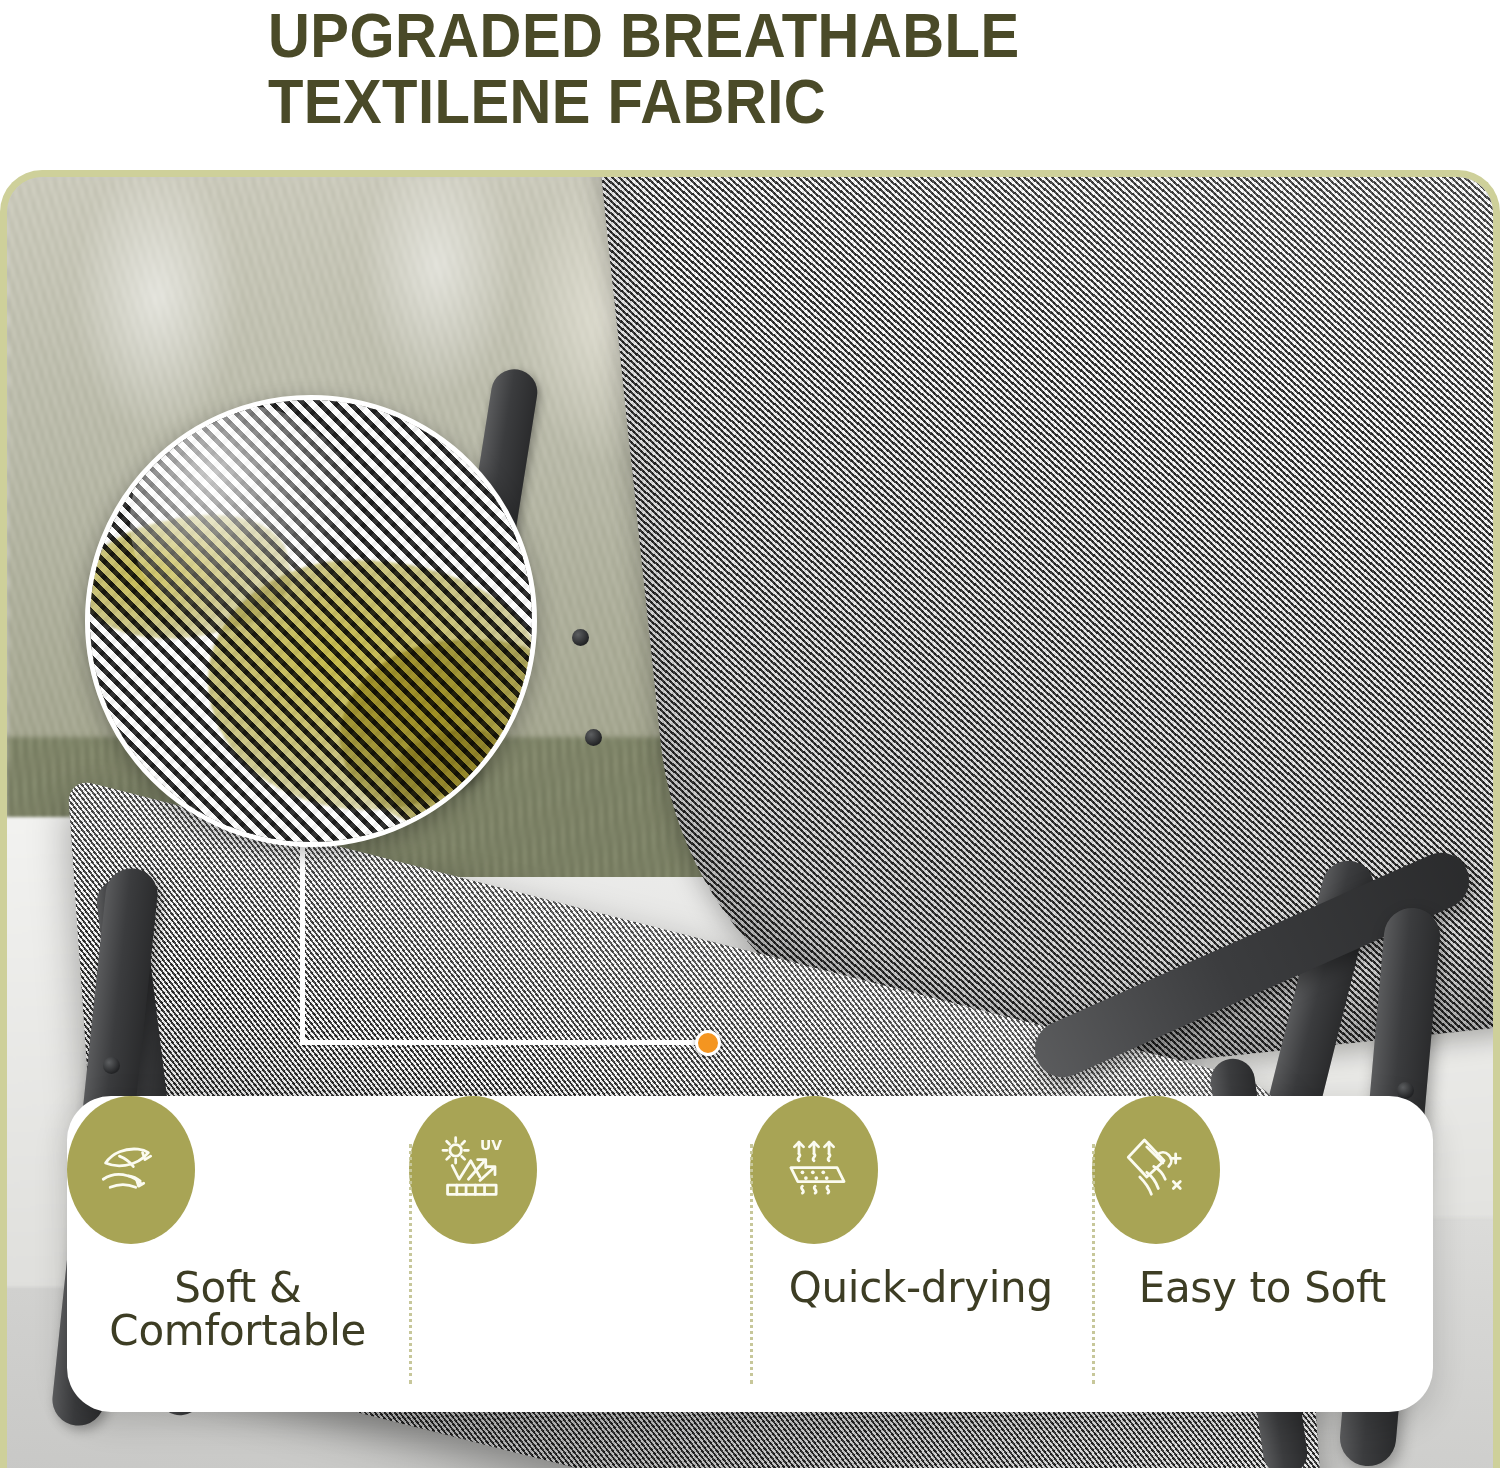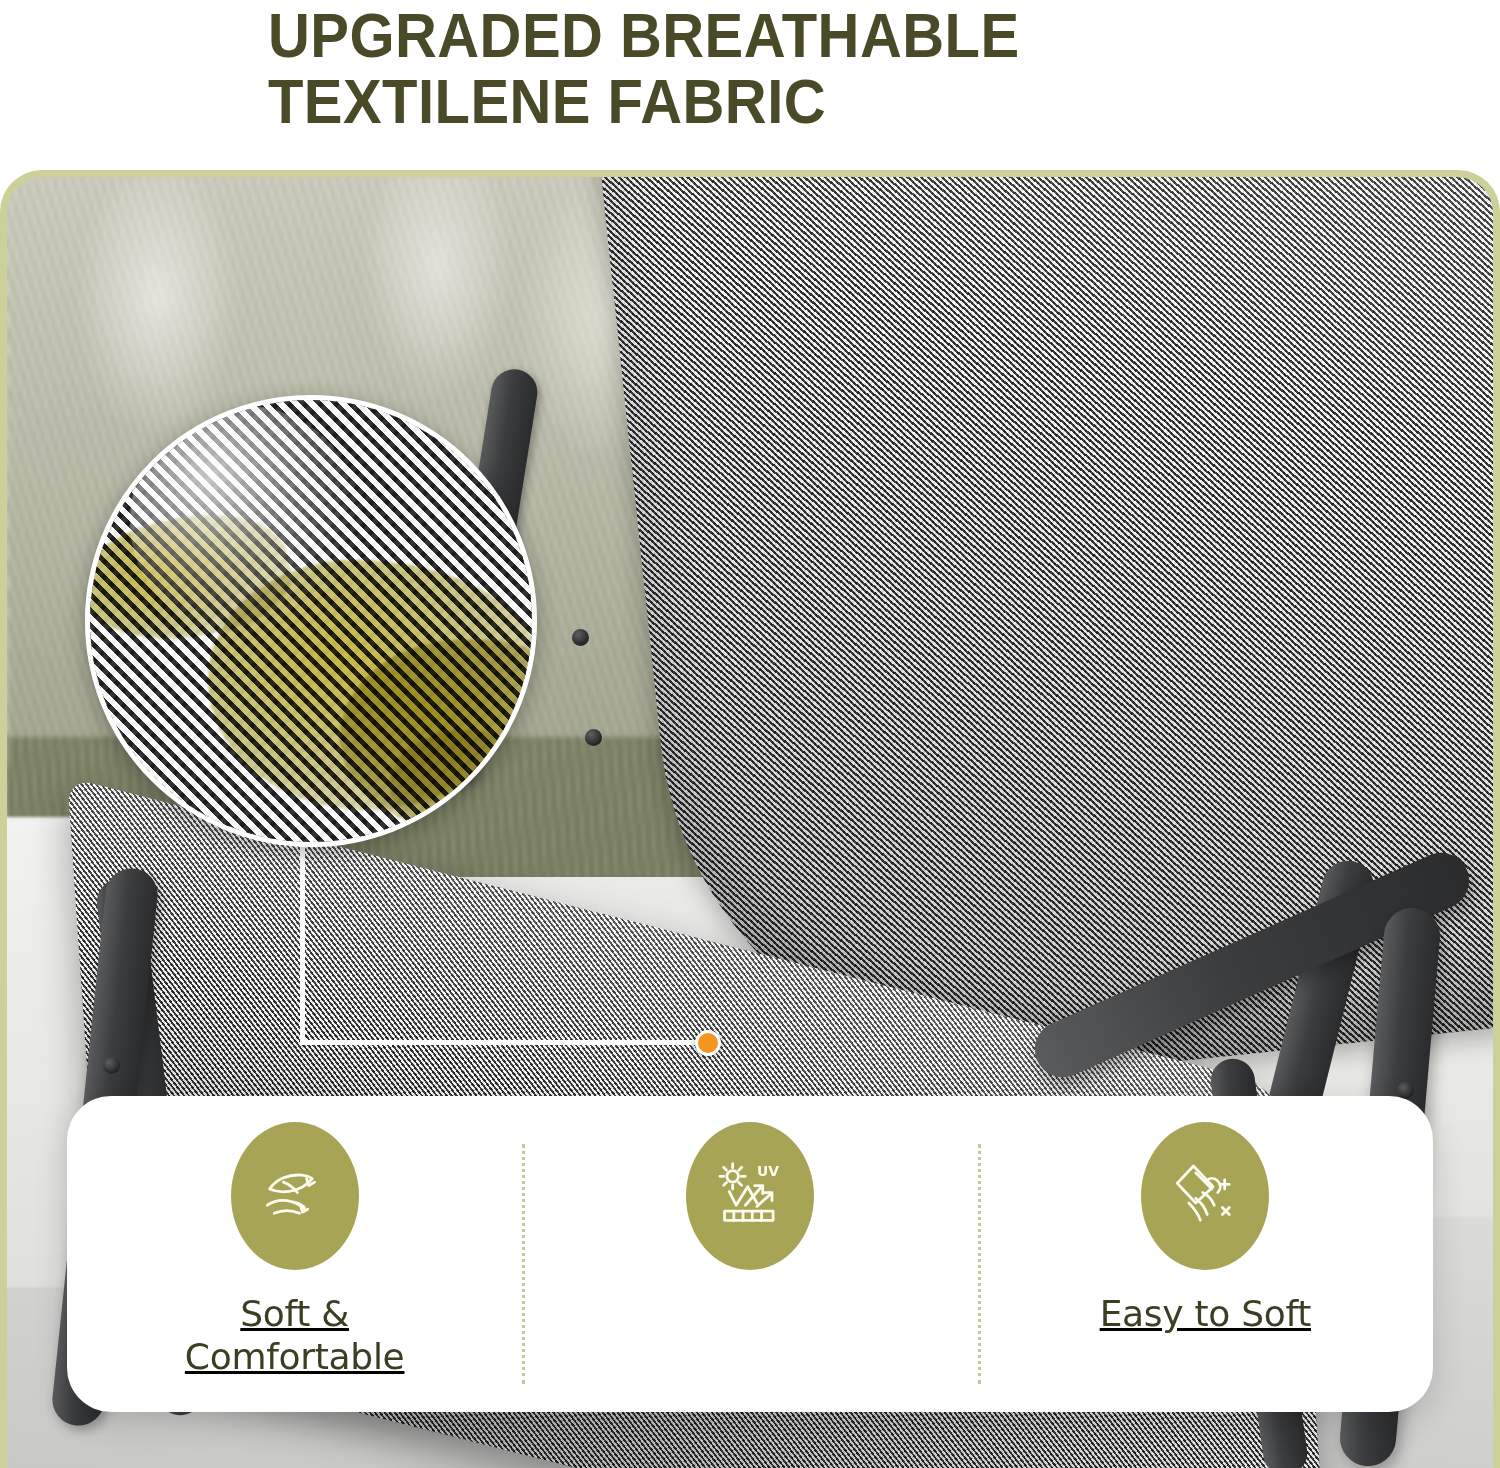--- a/index.html
+++ b/index.html
@@ -228,43 +228,41 @@
     left:67px; top:1096px;
     width:1366px; height:316px;
     background:#ffffff;
     border-radius:44px;
     box-shadow:0 10px 34px rgba(0,0,0,.16);
     display:flex;
     align-items:stretch;
   }
   .feature{
     flex:1;
-    display:flex; flex-direction:column; align-items:center;
+    display:flex; flex-direction:column; 
     justify-content:flex-start;
-    padding-top:26px;
     position:relative;
-    text-decoration:underline;
   }
   .feature + .feature::before{
     content:"";
     position:absolute; left:0; top:48px; bottom:28px;
     border-left:3px dotted #c7c79a;
   }
   .badge{
     width:128px; height:148px;
     border-radius:50%;
     background:#a8a455;
     display:flex; align-items:center; justify-content:center;
     flex:0 0 auto;
   }
   .badge svg{ display:block; }
   .feature-label{
     margin-top:22px;
     color:#3d3d24;
-    font-size:36px;
+    font-size:42px;
     line-height:43px;
     text-align:center;
     font-family:"DejaVu Sans", sans-serif;
     letter-spacing:-.3px;
     white-space:pre-line;
   }
 </style>
 </head>
 <body>
 
@@ -350,20 +348,38 @@
         <path d="M28 40l14-16"></path>
           <path d="M36 23h7v7"></path>
         <path d="M38 41l12-11"></path>
           <path d="M44 29h7v7"></path>
         <rect x="10" y="45" width="42" height="8"></rect>
         <path d="M18 45v8M26 45v8M34 45v8M42 45v8"></path>
       </svg>
     </div>
   </div>
 
+  <div class="feature">
+    <div class="badge">
+      <svg width="74" height="74" viewBox="0 0 64 64" fill="none" stroke="#fbfbf0" stroke-width="2.4" stroke-linecap="round" stroke-linejoin="round">
+        <path d="M19 24c-3-2 3-4 0-6M32 24c-3-2 3-4 0-6M45 24c-3-2 3-4 0-6"></path>
+        <path d="M19 18V8M32 18V8M45 18V8"></path>
+        <path d="M15 12l4-4 4 4M28 12l4-4 4 4M41 12l4-4 4 4"></path>
+        <path d="M12 30h40l6 12H18z"></path>
+        <circle cx="22" cy="34" r="1.6" fill="#fbfbf0" stroke="none"></circle>
+        <circle cx="31" cy="34" r="1.6" fill="#fbfbf0" stroke="none"></circle>
+        <circle cx="40" cy="34" r="1.6" fill="#fbfbf0" stroke="none"></circle>
+        <circle cx="25" cy="39" r="1.6" fill="#fbfbf0" stroke="none"></circle>
+        <circle cx="34" cy="39" r="1.6" fill="#fbfbf0" stroke="none"></circle>
+        <circle cx="43" cy="39" r="1.6" fill="#fbfbf0" stroke="none"></circle>
+        <path d="M22 46c-3 2 3 4 0 6M33 46c-3 2 3 4 0 6M44 46c-3 2 3 4 0 6"></path>
+      </svg>
+    </div>
+    <div class="feature-label">Quick-drying</div>
+  </div>
 
   <div class="feature">
     <div class="badge">
       <svg width="74" height="74" viewBox="0 0 64 64" fill="none" stroke="#fbfbf0" stroke-width="2.4" stroke-linecap="round" stroke-linejoin="round">
         <path d="M22 6L8 21l16 17 15-14z"></path>
         <path d="M24 12l14 14"></path>
         <path d="M33 19c3-3 7-3 10 0 3 3 3 7 0 10"></path>
         <path d="M30 29c4 2 8 6 10 11"></path>
         <path d="M24 34c4 3 8 8 10 14"></path>
         <path d="M18 38c4 4 8 9 10 15"></path>

